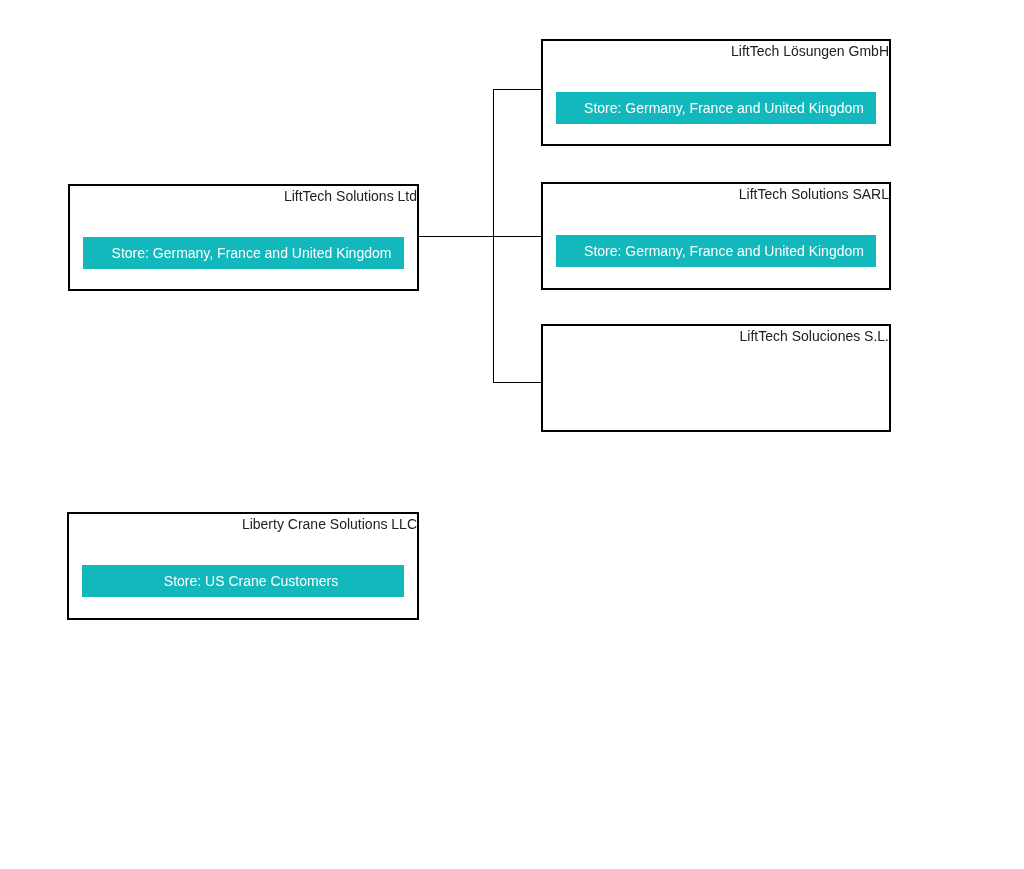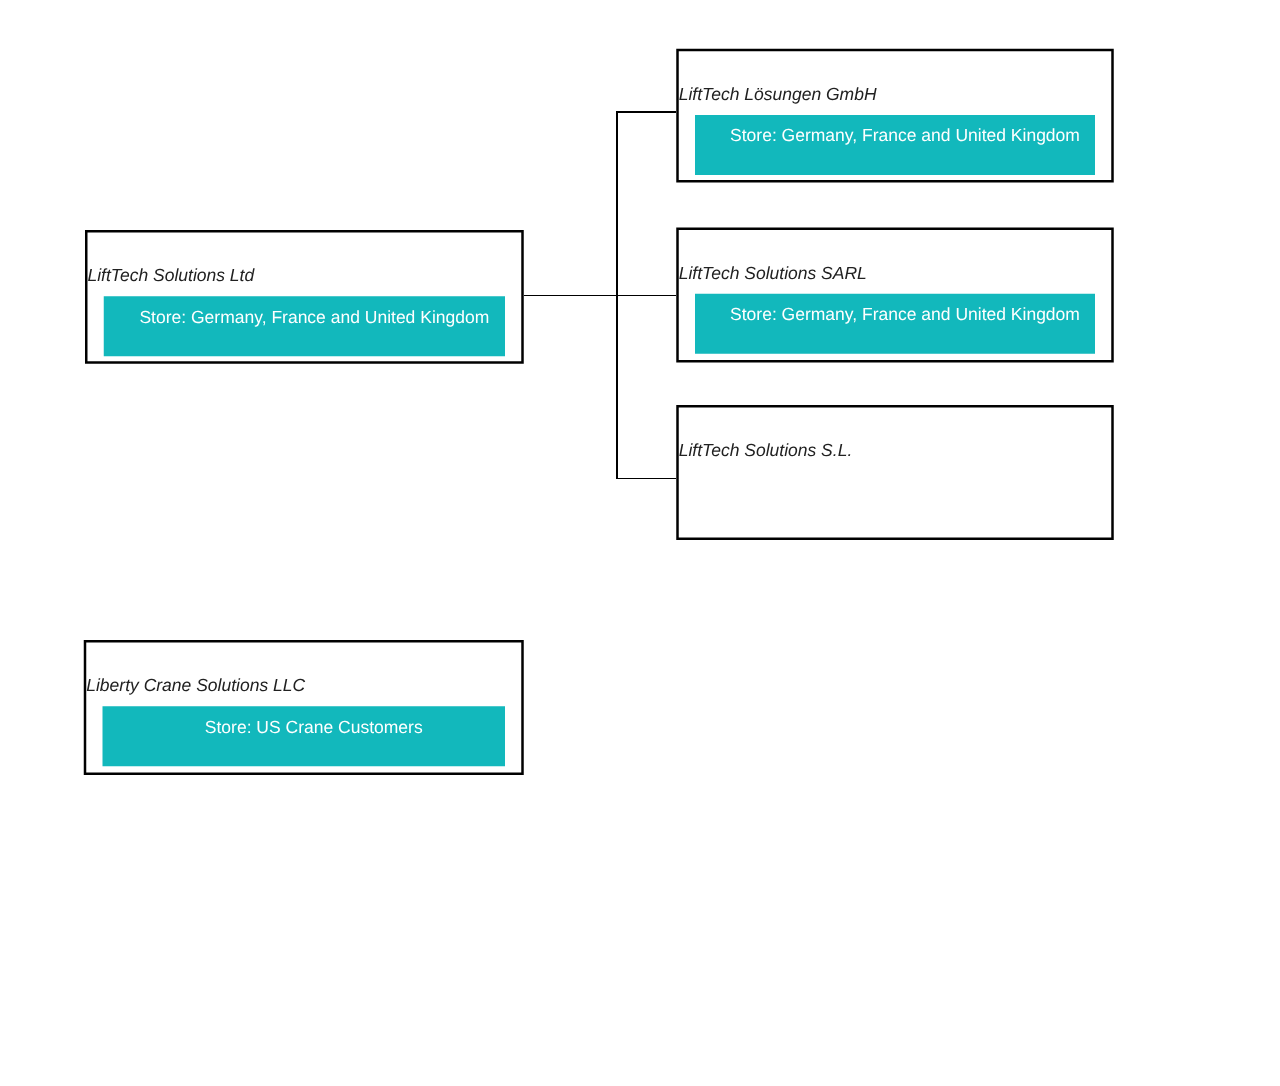--- a/index.html
+++ b/index.html
@@ -31,32 +31,30 @@
     stroke-width: 1;
     shape-rendering: crispEdges;
   }
   .node {
     position: absolute;
     z-index: 2;
     background: #ffffff;
     border: 2px solid var(--node-border);
   }
   .node-title {
-    padding-top: 24px;
     height: 44px;
-    text-align: left;
+    text-align: right;
     font-size: 14px;
     line-height: 20px;
     color: var(--title-text);
     white-space: nowrap;
-    font-style: italic;
   }
   .store-badge {
     margin: 7px 13px 0 13px;
-    height: 48px;
+    height: 32px;
     line-height: 32px;
     background: var(--badge-background);
     color: var(--badge-text);
     text-align: center;
     font-size: 14px;
     white-space: nowrap;
     overflow: hidden;
     padding-left: 16px;
   }
   
@@ -88,21 +86,21 @@
     <div class="node-title">LiftTech Lösungen GmbH</div>
     <div class="store-badge">Store: Germany, France and United Kingdom</div>
   </div>
 
   <div class="node n2">
     <div class="node-title">LiftTech Solutions SARL</div>
     <div class="store-badge">Store: Germany, France and United Kingdom</div>
   </div>
 
   <div class="node n3">
-    <div class="node-title">LiftTech Solutions S.L.</div>
+    <div class="node-title">LiftTech Soluciones S.L.</div>
   </div>
 
   <div class="node n4">
     <div class="node-title">Liberty Crane Solutions LLC</div>
     <div class="store-badge">Store: US Crane Customers</div>
   </div>
 
 
 </div>
 

